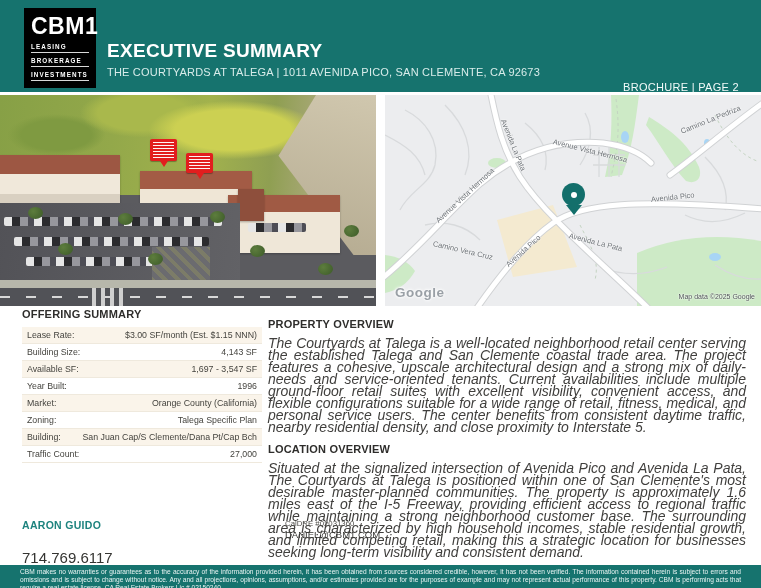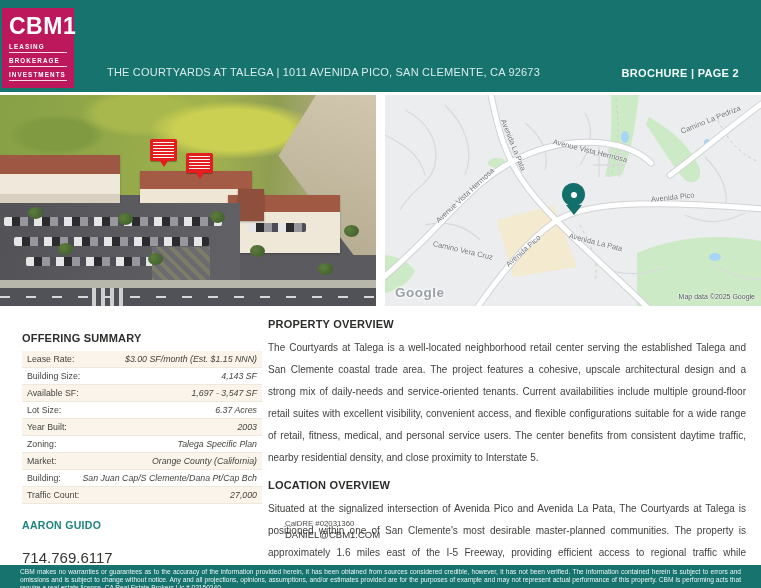--- a/index.html
+++ b/index.html
@@ -2,26 +2,26 @@
 <html><head>
 <meta charset="utf-8">
 <style>
   * { box-sizing: border-box; margin: 0; padding: 0; }
   html,body { background:#ffffff; }
   body { font-family: "Liberation Sans", sans-serif; }
   .page { position:relative; width:761px; height:588px; background:#fff; overflow:hidden; }
 
   
   .banner { position:absolute; left:0; top:0; width:761px; height:92px; background:#16736e; }
-  .logo-box { position:absolute; left:2px; top:8px; width:72px; height:80px; background:#be185d; padding:5px 7px 0 7px; }
+  .logo-box { position:absolute; left:24px; top:8px; width:72px; height:80px; background:#000000; padding:5px 7px 0 7px; }
   .logo-brand { color:#fff; font-weight:bold; font-size:23px; letter-spacing:0.5px; line-height:26px; }
   .logo-line { color:#fff; font-size:6.3px; font-weight:bold; letter-spacing:1.1px; padding:4px 0 2px 0; border-bottom:1px solid rgba(255,255,255,0.85); }
   .banner-title { position:absolute; left:107px; top:40px; color:#ffffff; font-weight:bold; font-size:19px; letter-spacing:0.3px; }
   .banner-sub { position:absolute; left:107px; top:66px; color:#d8ecea; font-size:11px; letter-spacing:0.2px; }
-  .banner-page { position:absolute; right:22px; top:67px; color:#f2faf9; font-size:11px; font-weight:bold; letter-spacing:0.3px; }
+  .banner-page { position:absolute; right:22px; top:81px; color:#f2faf9; font-size:11px; font-weight:normal; letter-spacing:0.3px; }
 
   
   .photo { position:absolute; left:0; top:95px; width:376px; height:211px; overflow:hidden; background:#5b5b5f; }
   .ph-hills { position:absolute; left:0; top:0; width:100%; height:100px;
     background:
       radial-gradient(ellipse 130px 45px at 62% 35%, #ccd052 0 45%, transparent 65%),
       radial-gradient(ellipse 90px 35px at 38% 18%, #a9b84c 0 50%, transparent 70%),
       radial-gradient(ellipse 70px 30px at 15% 40%, #7f9a41 0 50%, transparent 70%),
       linear-gradient(95deg,#87a046 0%,#93a84a 30%,#a2b24d 55%,#8f9f52 72%,#b2ab85 88%,#c4bb9e 100%);
   }
@@ -70,31 +70,31 @@
   .map-pin-circle { position:absolute; left:177px; top:88px; width:23px; height:23px; border-radius:50%; background:#136f6b; }
   .map-pin-circle:after { content:""; position:absolute; left:8.5px; top:8.5px; width:6px; height:6px; border-radius:50%; background:#fff; }
   .map-pin-tip { position:absolute; left:181px; top:110px; width:0; height:0;
     border-left:8px solid transparent; border-right:8px solid transparent; border-top:10px solid #136f6b; }
   .google-logo { position:absolute; left:10px; bottom:6px; font-size:13.5px; font-weight:bold; color:#9aa0a6; letter-spacing:0.5px;
     text-shadow:0 0 2px #fff,0 0 3px #fff,0 0 4px #fff; }
   .map-attribution { position:absolute; right:6px; bottom:6px; font-size:7px; color:#4f5357;
     text-shadow:0 0 2px #fff,0 0 2px #fff; }
 
   
-  .offering { position:absolute; left:22px; top:332px; width:240px; }
+  .offering { position:absolute; left:22px; top:308px; width:240px; }
   .section-title { font-size:11px; font-weight:bold; color:#2e2d2b; letter-spacing:0.2px; margin-bottom:7px; }
   .summary-row { display:flex; justify-content:space-between; align-items:center; height:17px; padding:0 5px;
     font-size:8.8px; color:#45443f; border-bottom:1px solid #efe9dd; }
   .summary-row:nth-child(odd) { background:#faf4ea; }
   .summary-row .lbl { white-space:nowrap; }
-  .summary-row .val { text-align:center; white-space:nowrap;font-style:italic; }
+  .summary-row .val { text-align:center; white-space:nowrap; }
 
   
   .overview { position:absolute; left:268px; top:316px; width:478px; }
-  .overview p { font-size:10px; line-height:22px; color:#403f3d; text-align:justify; margin-bottom:10px; }
+  .overview p { font-size:14px; line-height:12px; color:#403f3d; text-align:justify; margin-bottom:10px;font-style:italic; }
   .overview .section-title { margin-top:2px; }
 
   
   .contact { position:absolute; top:519px; width:240px; }
   .contact-a { left:22px; }
   .contact-b { left:285px; }
   .contact .name { font-size:10.5px; font-weight:bold; color:#1d837e; letter-spacing:0.3px; margin-bottom:18px; }
   .contact .license { font-size:7.8px; color:#4c4b47; margin-bottom:1px; }
   .contact .phone { font-size:15px; color:#343431; margin-bottom:1px; }
   .contact .email { font-size:9.5px; color:#343431; }
@@ -108,20 +108,21 @@
 
 <div class="page">
 
   <div class="banner">
     <div class="logo-box">
       <div class="logo-brand">CBM1</div>
       <div class="logo-line">LEASING</div>
       <div class="logo-line">BROKERAGE</div>
       <div class="logo-line">INVESTMENTS</div>
     </div>
+    <div class="banner-title">EXECUTIVE SUMMARY</div>
     <div class="banner-sub">THE COURTYARDS AT TALEGA | 1011 AVENIDA PICO, SAN CLEMENTE, CA 92673</div>
     <div class="banner-page">BROCHURE | PAGE 2</div>
   </div>
 
   <div class="photo">
     <div class="ph-hills"></div>
     <div class="ph-dirt"></div>
     <div class="bldg bldg1"></div>
     <div class="bldg bldg2"></div>
     <div class="bldg bldg3"></div>
@@ -224,34 +225,30 @@
       </div>
       <div class="summary-row">
         <span class="lbl">Building Size:</span>
         <span class="val">4,143 SF</span>
       </div>
       <div class="summary-row">
         <span class="lbl">Available SF:</span>
         <span class="val">1,697 - 3,547 SF</span>
       </div>
       <div class="summary-row">
-        <span class="lbl">Lot Size:</span>
-        <span class="val">6.37 Acres</span>
-      </div>
-      <div class="summary-row">
         <span class="lbl">Year Built:</span>
-        <span class="val">2003</span>
+        <span class="val">1996</span>
+      </div>
+      <div class="summary-row">
+        <span class="lbl">Market:</span>
+        <span class="val">Orange County (California)</span>
       </div>
       <div class="summary-row">
         <span class="lbl">Zoning:</span>
         <span class="val">Talega Specific Plan</span>
-      </div>
-      <div class="summary-row">
-        <span class="lbl">Market:</span>
-        <span class="val">Orange County (California)</span>
       </div>
       <div class="summary-row">
         <span class="lbl">Building:</span>
         <span class="val">San Juan Cap/S Clemente/Dana Pt/Cap Bch</span>
       </div>
       <div class="summary-row">
         <span class="lbl">Traffic Count:</span>
         <span class="val">27,000</span>
       </div>
     </div>

